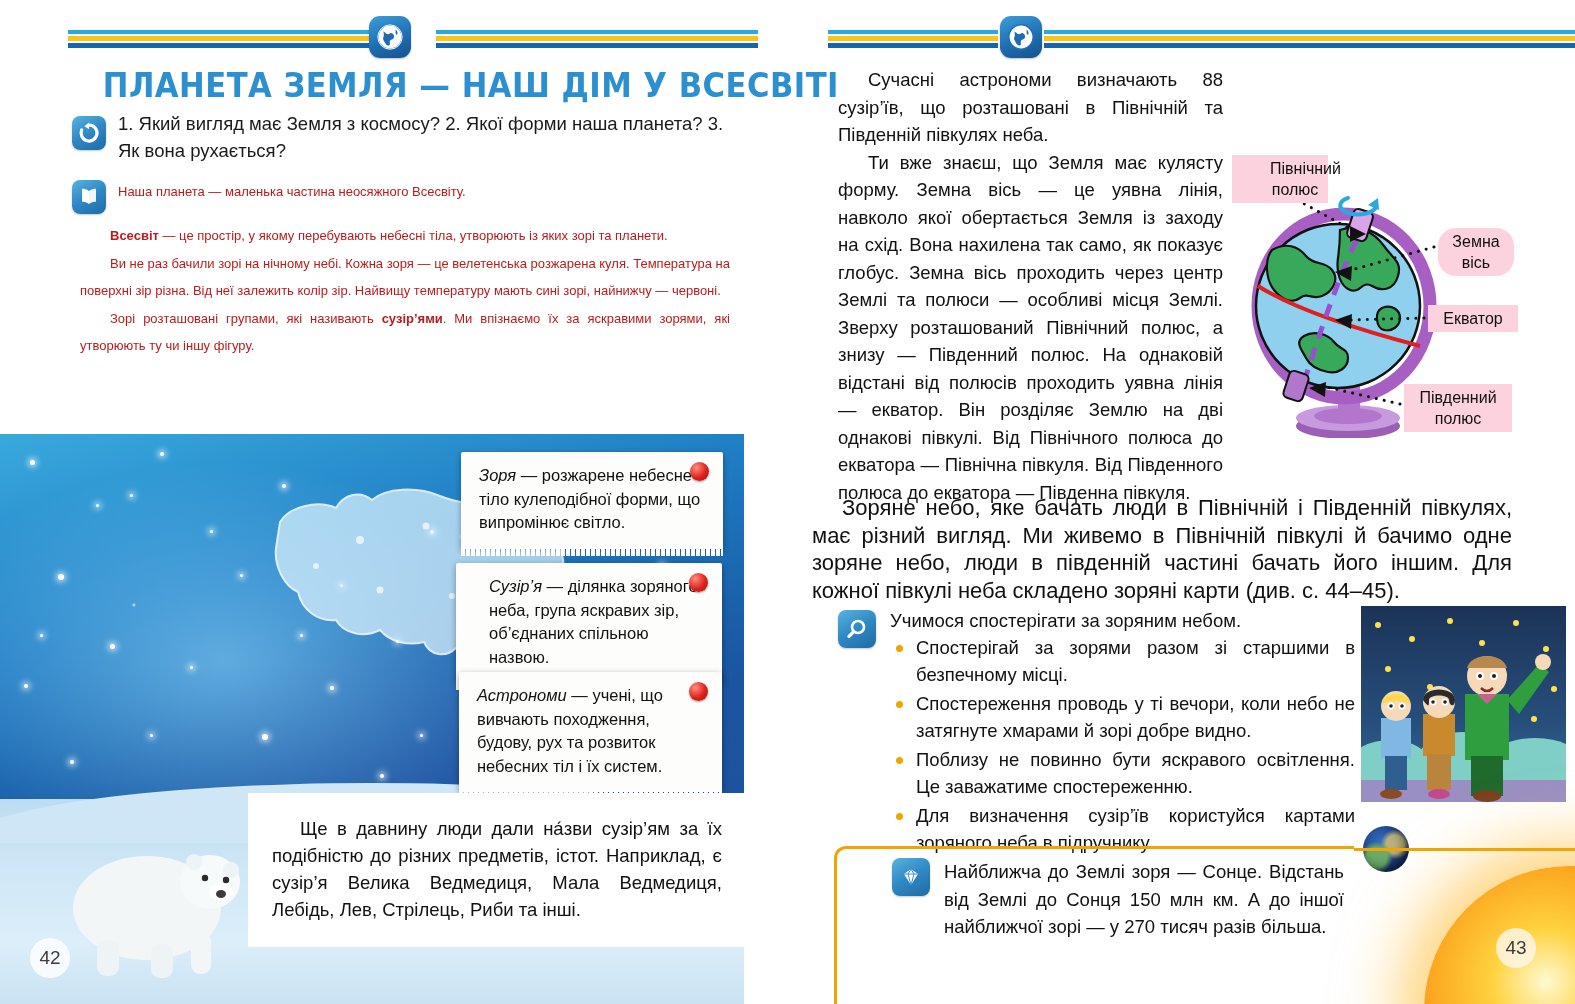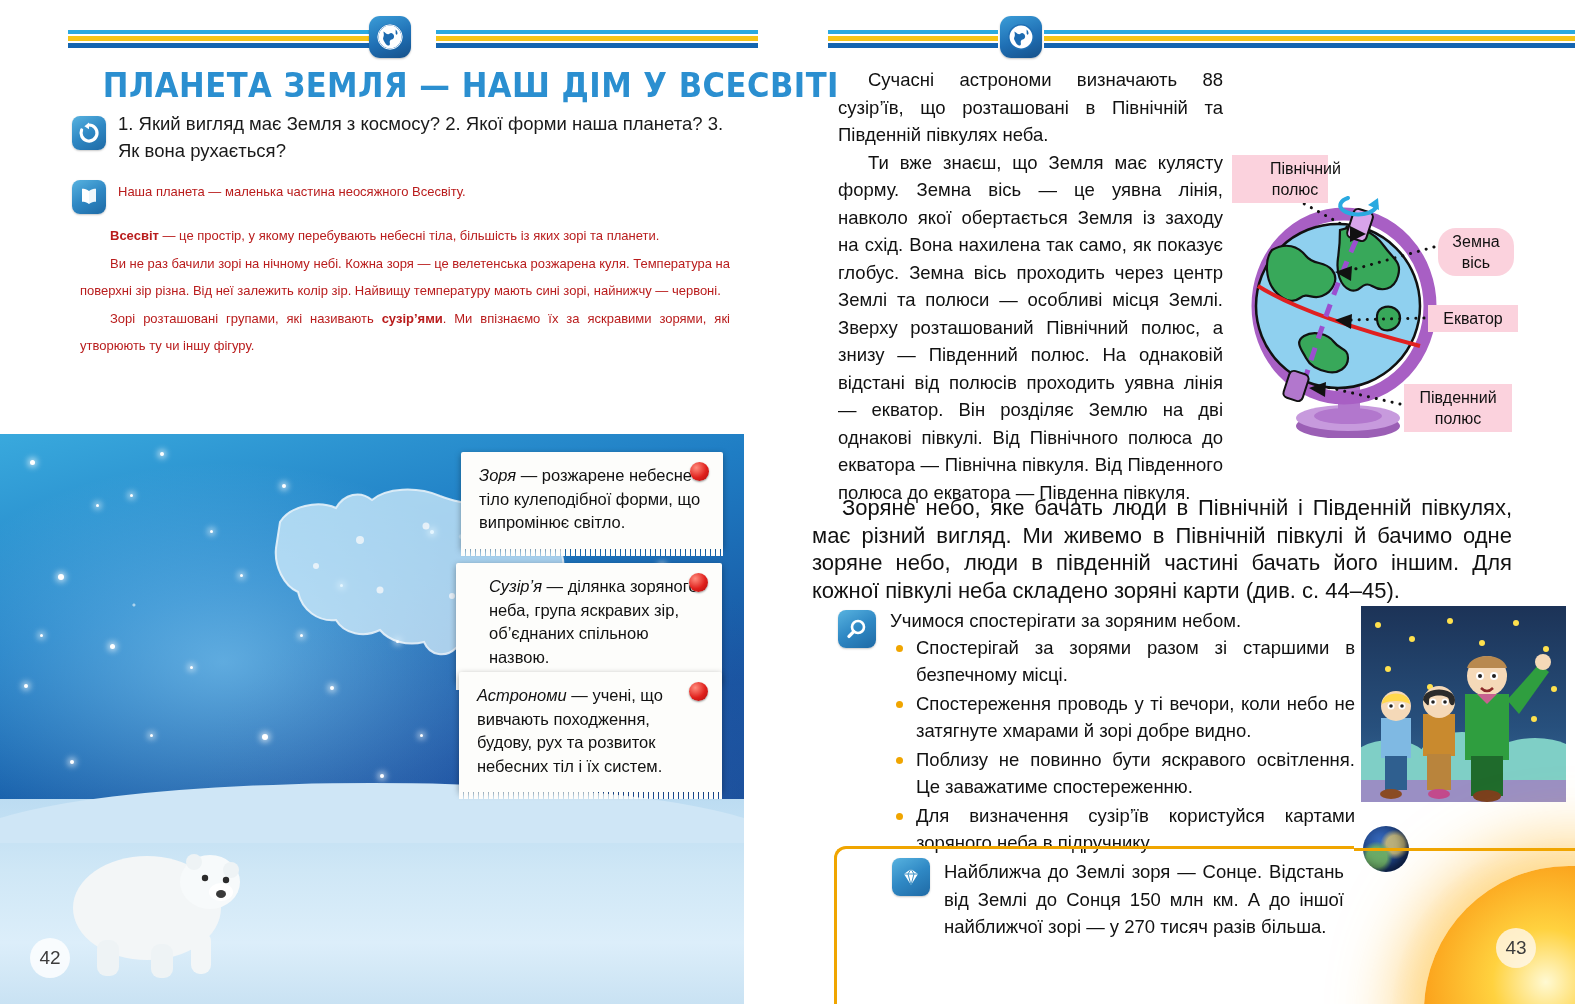--- a/index.html
+++ b/index.html
@@ -247,21 +247,21 @@
 
     <div class="icon-sq" style="left:72px; top:180px;">
       <svg viewBox="0 0 24 24" aria-hidden="true">
         <path d="M12 6c-2-1.6-4.4-2.2-7-2.2v13c2.6 0 5 .6 7 2.2z" fill="#ffffff"></path>
         <path d="M12 6c2-1.6 4.4-2.2 7-2.2v13c-2.6 0-5 .6-7 2.2z" fill="#eef6fb"></path>
       </svg>
     </div>
     <div class="para p-intro">Наша планета — маленька частина неосяжного Всесвіту.</div>
 
     <div class="para p-body">
-      <p><b>Всесвіт</b><span> — це простір, у якому перебувають небесні тіла, більшість із яких зорі та планети.</span></p>
+      <p><b>Всесвіт</b><span> — це простір, у якому перебувають небесні тіла, утворюють із яких зорі та планети.</span></p>
       <p>Ви не раз бачили зорі на нічному небі. Кожна зоря — це велетенська розжарена куля. Температура на поверхні зір різна. Від неї залежить колір зір. Найвищу температуру мають сині зорі, найнижчу — червоні.</p>
       <p><span>Зорі розташовані групами, які називають </span><b>сузір’ями</b><span>. Ми впізнаємо їх за яскравими зорями, які утворюють ту чи іншу фігуру.</span></p>
     </div>
 
     <div class="starfield">
       <div class="stars">
         <span class="star" style="left:30px;  top:26px;  width:5px; height:5px;"></span>
         <span class="star" style="left:96px;  top:70px;  width:3px; height:3px;"></span>
         <span class="star" style="left:160px; top:18px;  width:4px; height:4px;"></span>
         <span class="star" style="left:58px;  top:140px; width:6px; height:6px;"></span>
@@ -328,20 +328,23 @@
     </div>
     <div class="note note2">
       <span class="dot"></span>
       <i>Сузір’я</i><span> — ділянка зоряного неба, група яскравих зір, об’єднаних спільною назвою.</span>
     </div>
     <div class="note note3">
       <span class="dot"></span>
       <i>Астрономи</i><span> — учені, що вивчають походження, будову, рух та розвиток небесних тіл і їх систем.</span>
     </div>
 
+    <div class="caption-box">
+      <p>Ще в давнину люди дали на́зви сузір’ям за їх подібністю до різних предметів, істот. Наприклад, є сузір’я Велика Ведмедиця, Мала Ведмедиця, Лебідь, Лев, Стрілець, Риби та інші.</p>
+    </div>
 
     <div class="pagenum pagenum-left">42</div>
   </div>
 
   <div class="page page-right">
 
     <div class="hdr" style="left:40px; width:747px;">
       <div class="hdr-rules">
         <div class="rule cyan"></div>
         <div class="rule yellow"></div>

